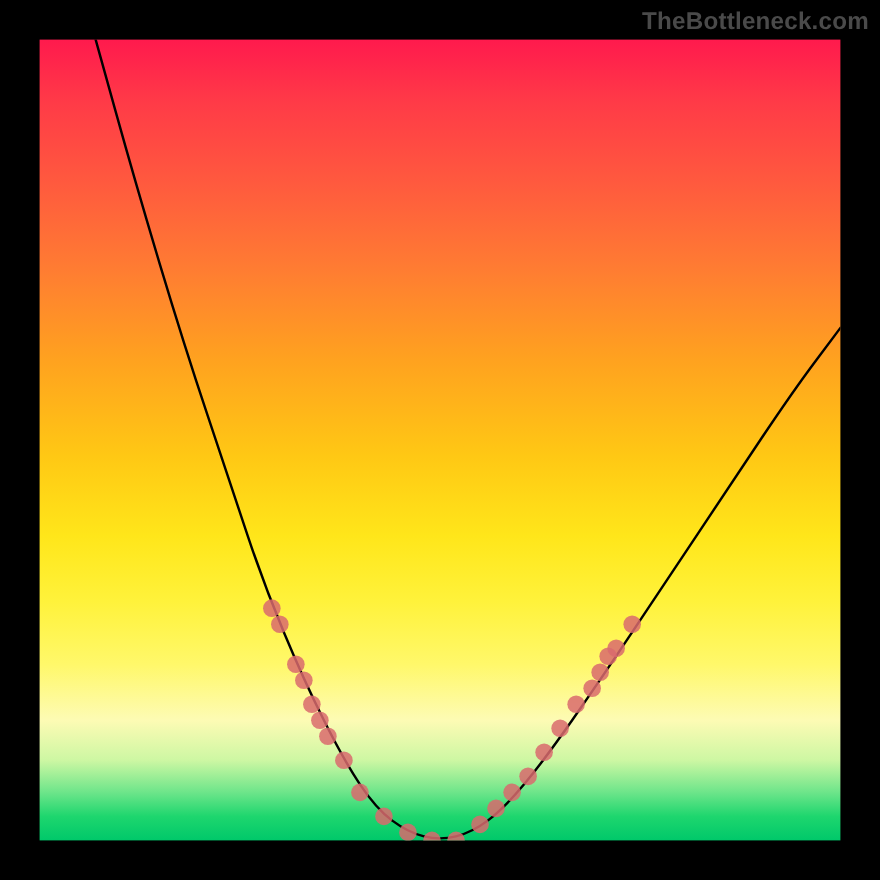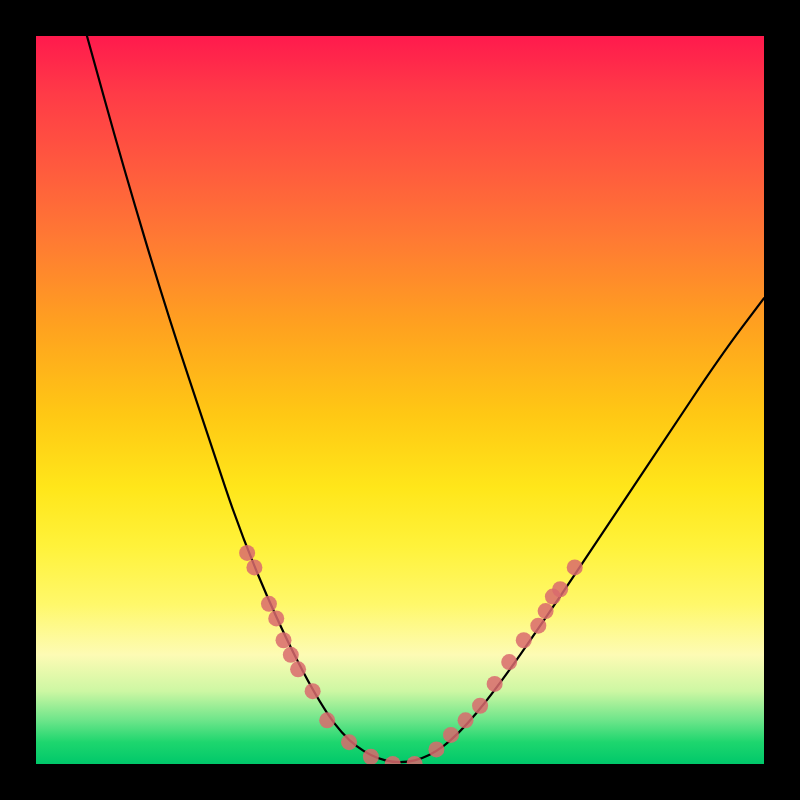--- a/index.html
+++ b/index.html
@@ -58,20 +58,21 @@
     top: 0;
     width: 728px;
     height: 728px;
     pointer-events: none;
   }
 </style>
 </head>
 <body>
 
 <div class="outer">
+  <div class="watermark">TheBottleneck.com</div>
 
   <div class="plot">
     <svg class="curve-layer" viewBox="0 0 728 728" preserveAspectRatio="none">
       <path id="curve-path" fill="none" stroke="#000" stroke-width="2.2" stroke-linecap="round" stroke-linejoin="round" d="M 50.96 0.00 Q 50.96 0.00 69.16 65.52 Q 87.36 131.04 109.20 203.84 Q 131.04 276.64 152.88 342.16 Q 174.72 407.68 189.28 451.36 Q 203.84 495.04 222.04 538.72 Q 240.24 582.40 258.44 618.80 Q 276.64 655.20 291.20 677.04 Q 305.76 698.88 320.32 709.80 Q 334.88 720.72 349.44 724.36 Q 364.00 728.00 378.56 724.36 Q 393.12 720.72 407.68 709.80 Q 422.24 698.88 440.44 677.04 Q 458.64 655.20 484.12 618.80 Q 509.60 582.40 538.72 538.72 Q 567.84 495.04 596.96 451.36 Q 626.08 407.68 655.20 364.00 Q 684.32 320.32 706.16 291.20 L 728.00 262.08"></path>
       <g id="markers-group">
           <circle cx="211.12" cy="516.88" r="8" fill="#d96a6d" fill-opacity="0.85"></circle>
           <circle cx="218.40" cy="531.44" r="8" fill="#d96a6d" fill-opacity="0.85"></circle>
           <circle cx="232.96" cy="567.84" r="8" fill="#d96a6d" fill-opacity="0.85"></circle>
           <circle cx="240.24" cy="582.40" r="8" fill="#d96a6d" fill-opacity="0.85"></circle>
           <circle cx="247.52" cy="604.24" r="8" fill="#d96a6d" fill-opacity="0.85"></circle>

